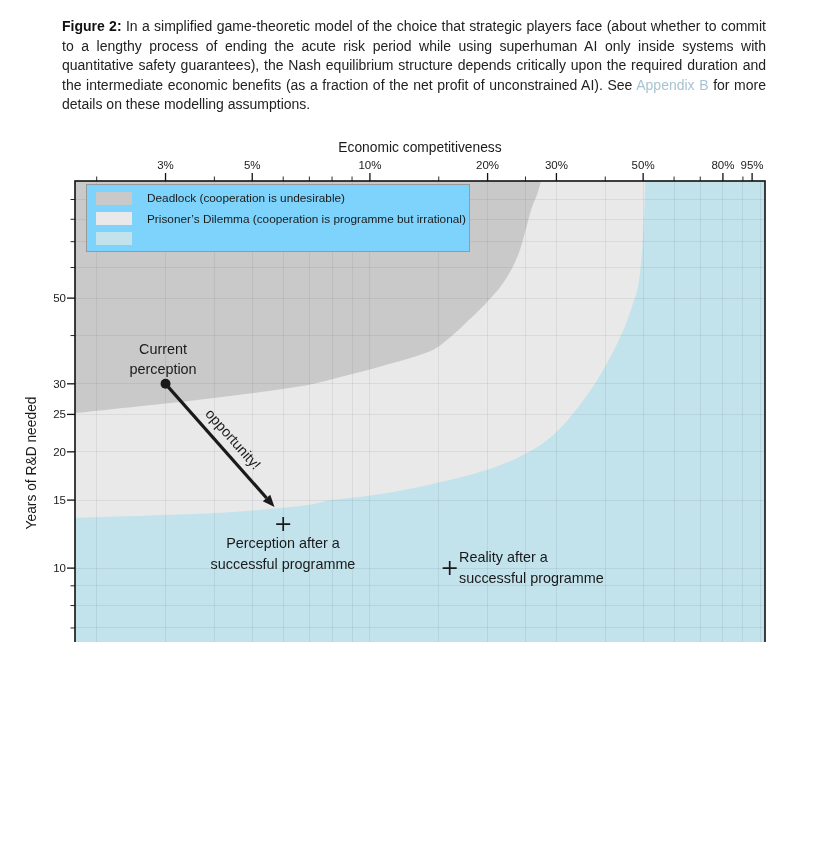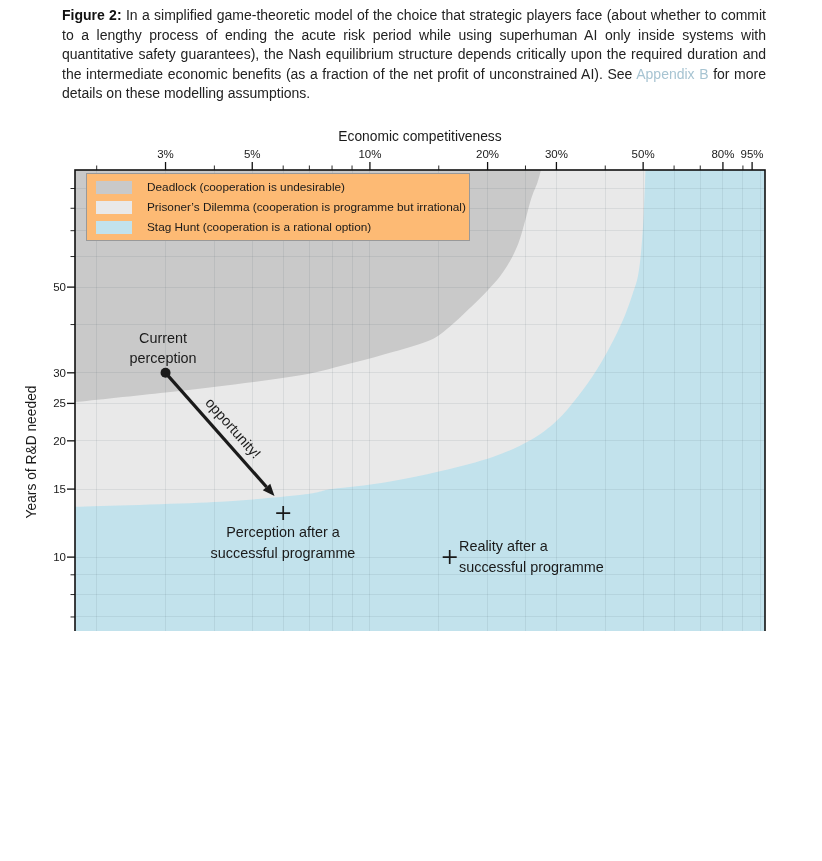--- a/index.html
+++ b/index.html
@@ -1,17 +1,17 @@
 <!DOCTYPE html>
 <html><head>
 <meta charset="utf-8">
 <style>
   html,body{margin:0;padding:0;background:#ffffff;}
   .page{position:relative;width:822px;height:631px;background:#ffffff;overflow:hidden;
-        font-family:"Liberation Sans",sans-serif;}
+        font-family:"Liberation Sans",sans-serif;margin-top:11px;}
   .caption{position:absolute;left:62px;top:6px;width:704px;margin:0;
            font-size:14px;line-height:19.5px;color:#222;text-align:justify;}
   .caption b{color:#111;}
   .caption a{text-decoration:none;cursor:pointer;}
   #chart{position:absolute;left:0;top:0;}
   #legend{position:absolute;left:86px;top:173px;width:384px;height:68px;
           background:#f4f4f4;border:1px solid #999999;box-sizing:border-box;
           display:flex;flex-direction:column;justify-content:space-evenly;padding-left:9px;}
   .lrow{display:flex;align-items:center;}
   .swatch{display:inline-block;width:36px;height:13px;margin-right:15px;flex:0 0 auto;}
@@ -149,28 +149,27 @@
         <line x1="75" y1="324.55388949548296" x2="70.5" y2="324.55388949548296" stroke="#111111" stroke-width="0.9"></line>
         <line x1="75" y1="256.53295453675526" x2="70.5" y2="256.53295453675526" stroke="#111111" stroke-width="0.9"></line>
         <line x1="75" y1="230.67259526861216" x2="70.5" y2="230.67259526861216" stroke="#111111" stroke-width="0.9"></line>
         <line x1="75" y1="208.27133313525502" x2="70.5" y2="208.27133313525502" stroke="#111111" stroke-width="0.9"></line>
         <line x1="75" y1="188.51201957802755" x2="70.5" y2="188.51201957802755" stroke="#111111" stroke-width="0.9"></line>
         <text x="420" y="141" text-anchor="middle" font-size="13.8px">Economic competitiveness</text>
         <text transform="translate(36,452) rotate(-90)" text-anchor="middle" font-size="13.8px">Years of R&amp;D needed</text>
       </g>
   </svg>
 
-  <div id="legend" style="background: #fdba74; border-color: rgb(153, 153, 153);">
+  <div id="legend" style="background: #7dd3fc; border-color: rgb(153, 153, 153);">
       <div class="lrow">
         <span class="swatch" style="background: rgb(201, 201, 201);"></span>
         <span class="llabel">Deadlock (cooperation is undesirable)</span>
       </div>
       <div class="lrow">
         <span class="swatch" style="background: rgb(233, 233, 233);"></span>
         <span class="llabel">Prisoner’s Dilemma (cooperation is programme but irrational)</span>
       </div>
       <div class="lrow">
         <span class="swatch" style="background: rgb(194, 226, 236);"></span>
-        <span class="llabel">Stag Hunt (cooperation is a rational option)</span>
       </div>
     </div>
 
 </div>
 
 </body></html>

